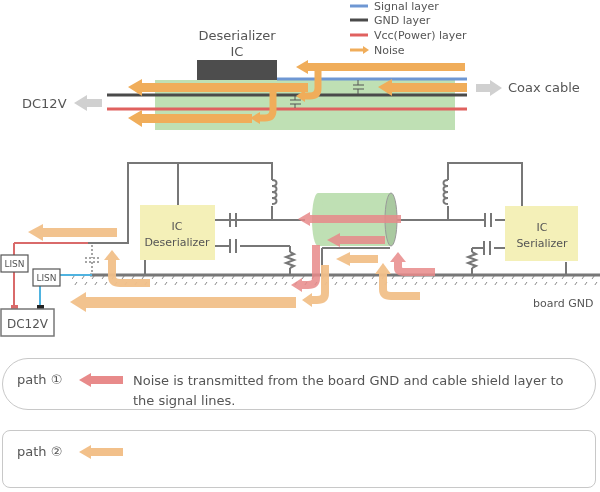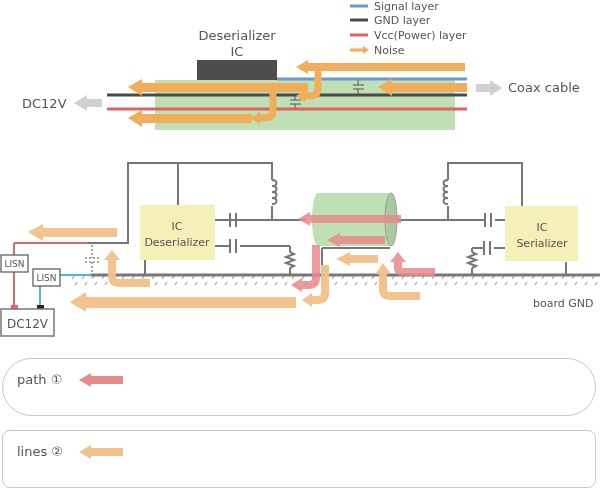--- a/index.html
+++ b/index.html
@@ -2,21 +2,21 @@
 <html><head>
 <meta charset="utf-8">
 <style>
   html, body { margin: 0; padding: 0; background: #ffffff; }
   body { width: 600px; height: 492px; position: relative; overflow: hidden;
          font-family: "DejaVu Sans", sans-serif; color: #555; }
   #diagram { position: absolute; left: 0; top: 0; }
   .t { font-family: "DejaVu Sans", sans-serif; fill: #555; }
   .box { position: absolute; left: 2px; width: 594px; border: 1.5px solid #c8c8c8;
          border-radius: 8px; background: #fff; box-sizing: border-box; }
-  #box1 { top: 358px; height: 58px; border-radius: 29px; }
+  #box1 { top: 358px; height: 52px; border-radius: 29px; }
   #box2 { top: 430px; height: 58px; }
   .box .path-label { position: absolute; left: 14px; top: 13px; font-size: 13px; color: #555; }
   .box .path-arrow { position: absolute; left: 76px; top: 14px; }
   .box .desc { position: absolute; left: 130px; top: 12px; width: 455px; font-size: 13px; line-height: 20px; color: #555; }
 </style>
 </head>
 <body>
 
 <svg id="diagram" width="600" height="492" viewBox="0 0 600 492" xmlns="http://www.w3.org/2000/svg">
   <defs>
@@ -201,21 +201,22 @@
     </g>
   </g>
 </svg>
 
 <div class="box" id="box1">
   <span class="path-label">path ①</span>
   <svg class="path-arrow" width="44" height="14" viewBox="0 0 44 14">
     <rect x="10" y="3" width="34" height="8" fill="#e88a8a"></rect>
     <polygon points="0,7 12,0 12,14" fill="#e88a8a"></polygon>
   </svg>
+  <span class="desc">Noise is transmitted from the board GND and cable shield layer to the signal lines.</span>
 </div>
 
 <div class="box" id="box2">
-  <span class="path-label">lines ②</span>
+  <span class="path-label">path ②</span>
   <svg class="path-arrow" width="44" height="14" viewBox="0 0 44 14">
     <rect x="10" y="3" width="34" height="8" fill="#f2c08a"></rect>
     <polygon points="0,7 12,0 12,14" fill="#f2c08a"></polygon>
   </svg>
 </div>
 
 </body></html>

